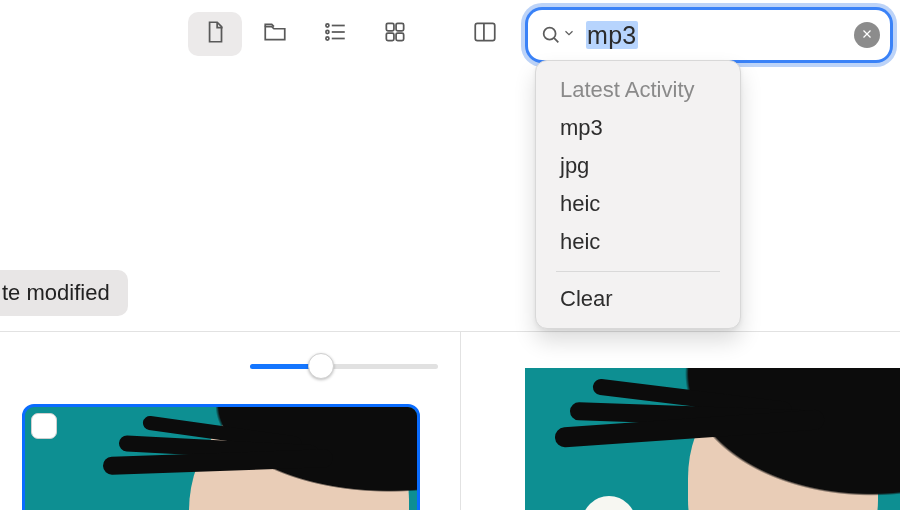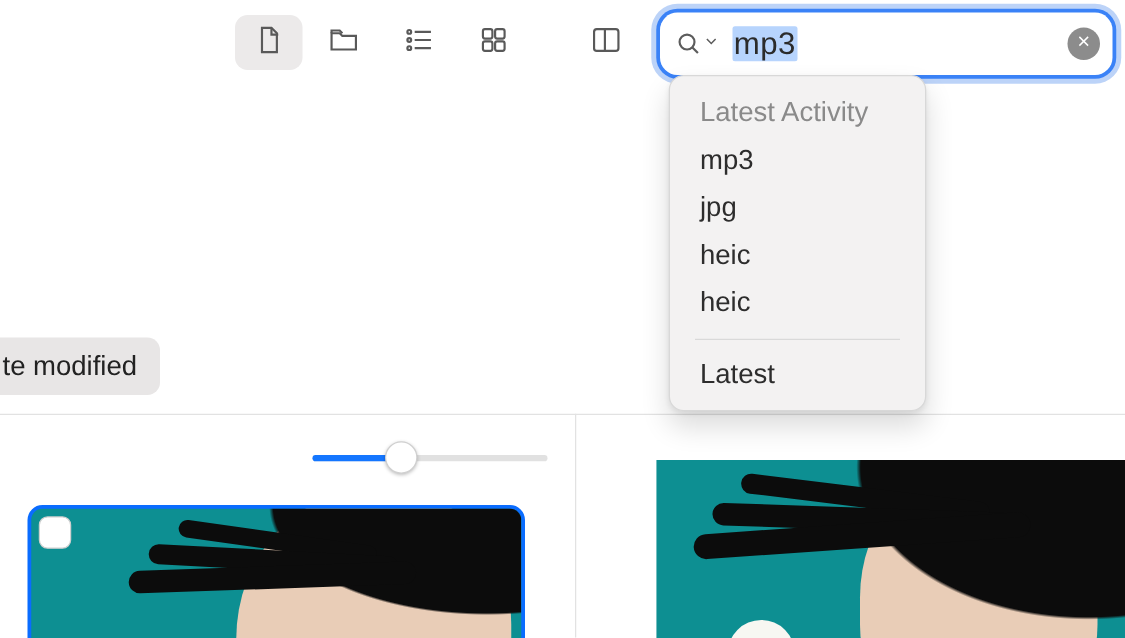--- a/index.html
+++ b/index.html
@@ -289,21 +289,21 @@
   </div>
 </div>
 
 <div class="dropdown">
   <div class="dd-heading">Latest Activity</div>
   <div class="dd-item">mp3</div>
   <div class="dd-item">jpg</div>
   <div class="dd-item">heic</div>
   <div class="dd-item">heic</div>
   <div class="dd-divider"></div>
-  <div class="dd-item">Latest</div>
+  <div class="dd-item">Clear</div>
 </div>
 
 <div class="col-pill">te modified</div>
 
 <div class="content-divider-h"></div>
 <div class="content-divider-v"></div>
 
 <div class="slider">
   <div class="slider-track">
     <div class="slider-fill"></div>

